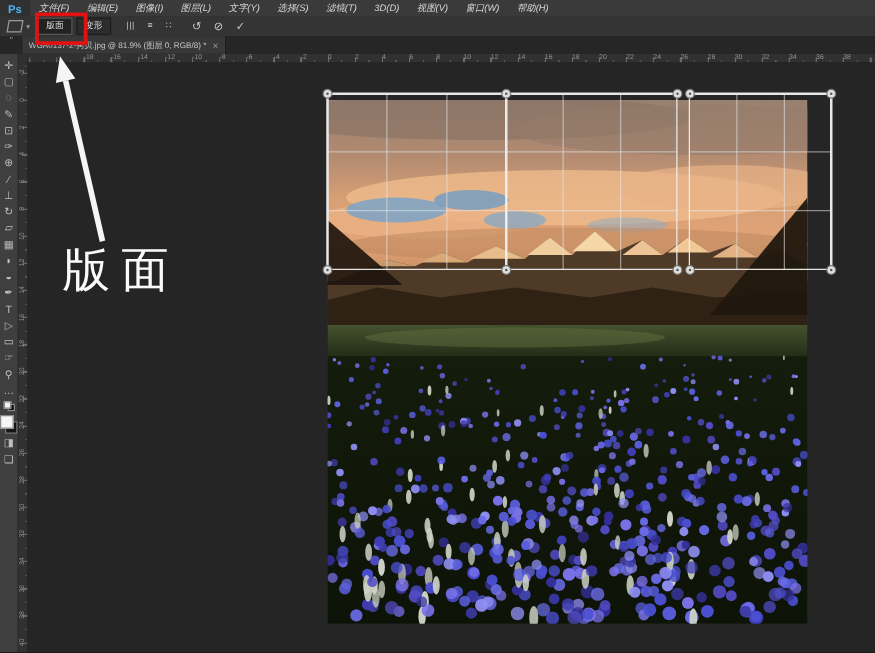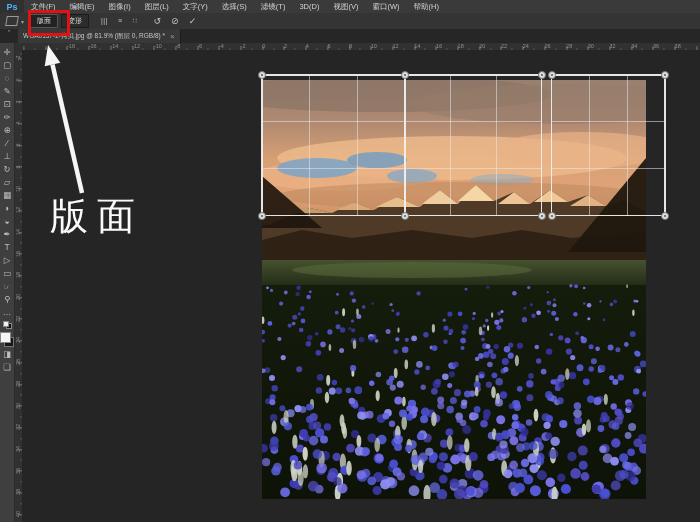--- a/index.html
+++ b/index.html
@@ -3,21 +3,21 @@
 <meta charset="utf-8">
 <style>
   html,body{margin:0;padding:0;background:#111;}
   #root{position:relative;width:700px;height:522px;background:#272727;overflow:hidden;
         font-family:"Liberation Sans","DejaVu Sans",sans-serif;-webkit-font-smoothing:antialiased;}
   
   #menubar{position:absolute;left:0;top:0;width:700px;height:13px;background:#3a3a3a;
            border-bottom:1px solid #2b2b2b;display:flex;align-items:center;font-size:7.5px;color:#d4d4d4;}
   #ps-logo{width:24px;height:13px;display:flex;align-items:center;justify-content:center;
            color:#4fb3f6;font-weight:bold;font-size:9px;background:#303030;}
-  .menu-item{padding:0 7px;line-height:13px;white-space:nowrap;cursor:default;}
+  .menu-item{padding:0 7px;line-height:13px;white-space:nowrap;cursor:default;font-style:italic;}
   #optionsbar{position:absolute;left:0;top:13px;width:700px;height:16px;background:#343434;
               border-bottom:1px solid #242424;display:flex;align-items:center;font-size:7px;color:#cccccc;}
   #warp-tool-chip{display:flex;align-items:center;margin-left:6px;margin-right:6px;}
   #warp-tool-chip .chip-box{width:10px;height:8px;border:1px solid #9a9a9a;transform:skewX(-10deg);}
   #warp-tool-chip .caret{font-size:6px;color:#9a9a9a;margin-left:3px;}
   .opt-btn{height:12px;line-height:12px;padding:0 6px;margin-right:3px;background:#2c2c2c;
            border:1px solid #1c1c1c;color:#dddddd;border-radius:1px;white-space:nowrap;}
   .opt-btn.active{background:#222222;border-color:#555555;}
   .opt-icon{color:#c6c6c6;font-size:9px;line-height:16px;padding:0 5px;}
   .opt-icon.small{font-size:7px;letter-spacing:0.5px;}

